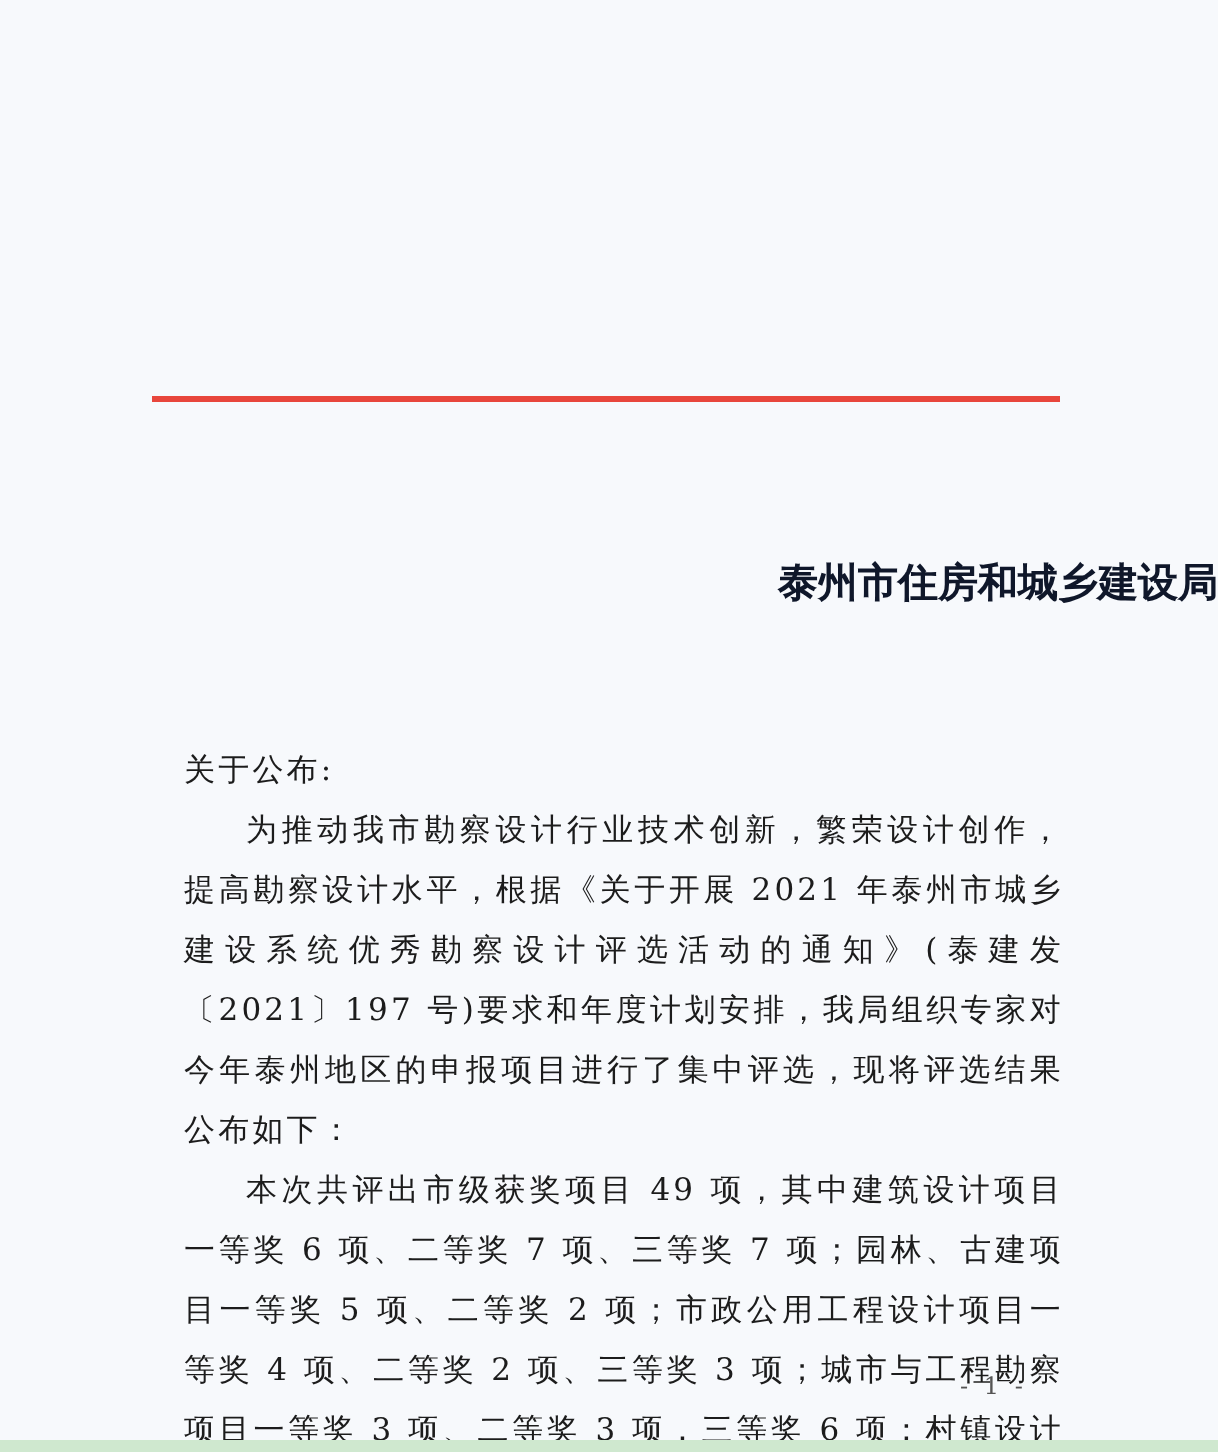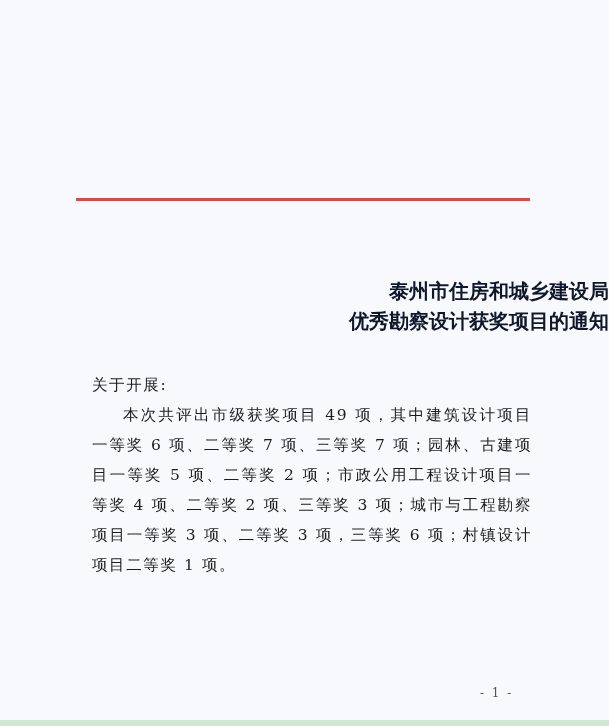--- a/index.html
+++ b/index.html
@@ -57,23 +57,23 @@
 </head>
 <body>
 
 <div class="page">
 
 
   <div class="red-rule"></div>
 
   <div class="doc-title">
     <div>泰州市住房和城乡建设局</div>
-    <div>优秀勘察设计获奖项目的通知</div>
   </div>
 
   <div class="body-text">
-    <p>关于开展:</p>
+    <p>关于公布:</p>
+    <p class="indent">为推动我市勘察设计行业技术创新，繁荣设计创作，提高勘察设计水平，根据《关于开展 2021 年泰州市城乡建设系统优秀勘察设计评选活动的通知》(泰建发〔2021〕197 号)要求和年度计划安排，我局组织专家对今年泰州地区的申报项目进行了集中评选，现将评选结果公布如下：</p>
     <p class="indent">本次共评出市级获奖项目 49 项，其中建筑设计项目一等奖 6 项、二等奖 7 项、三等奖 7 项；园林、古建项目一等奖 5 项、二等奖 2 项；市政公用工程设计项目一等奖 4 项、二等奖 2 项、三等奖 3 项；城市与工程勘察项目一等奖 3 项、二等奖 3 项，三等奖 6 项；村镇设计项目二等奖 1 项。</p>
   </div>
 
   <div class="page-number">- 1 -</div>
 </div>
 <div class="bottom-strip"></div>
 
 </body></html>

